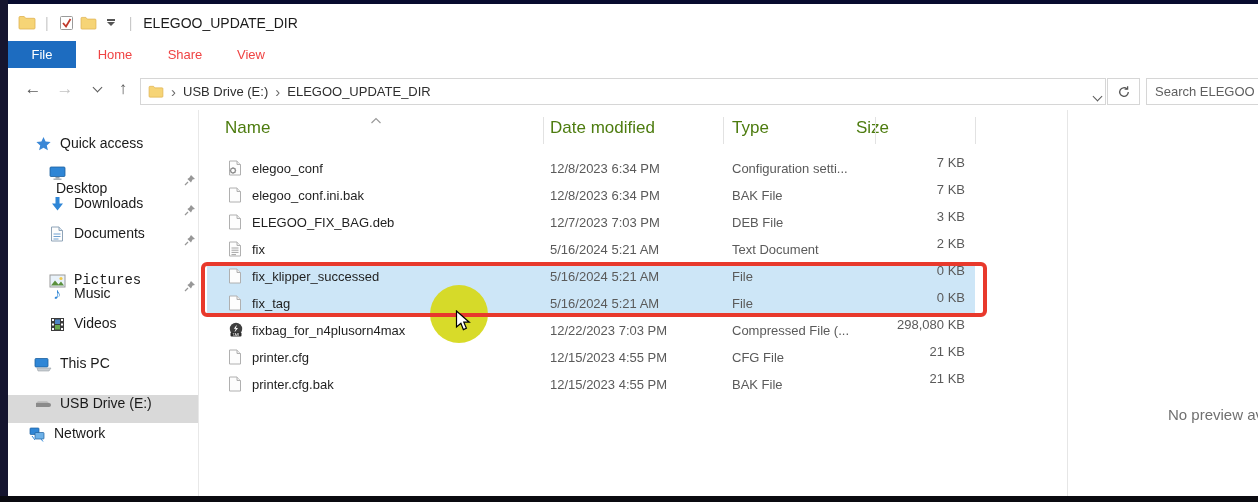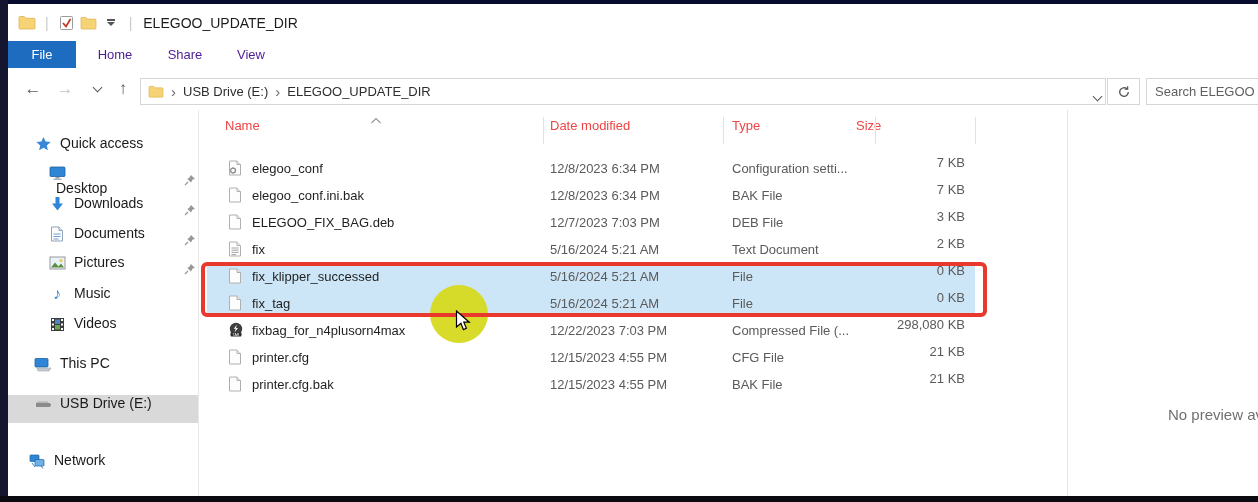--- a/index.html
+++ b/index.html
@@ -21,21 +21,21 @@
   .qat-caret { display:flex; flex-direction:column; align-items:center; width:16px; }
   .qat-caret .bar { width:8px; height:1.5px; background:#555; margin-bottom:1px; }
   .qat-caret .tri { width:0; height:0; border-left:4px solid transparent; border-right:4px solid transparent; border-top:4px solid #555; }
   .title-text { font-size:14px; color:#1c1c1c; margin-left:4px; }
 
   
   .tabrow { position:absolute; left:8px; top:41px; right:0; height:27px; background:#fff; }
   .tab-file { position:absolute; left:0; top:0; width:68px; height:27px; background:#1d6cc0;
               color:#fff; font-size:13px; display:flex; align-items:center; justify-content:center; }
   .tab { position:absolute; top:0; height:27px; display:flex; align-items:center; justify-content:center;
-         color:#4c1d95; font-size:13px; }
+         color:#ef4444; font-size:13px; }
   .tab-home  { left:82px;  width:50px; }
   .tab-share { left:152px; width:50px; }
   .tab-view  { left:218px; width:50px; }
 
   
   .navrow { position:absolute; left:8px; top:68px; right:0; height:42px; background:#fff; }
   .navbtn { position:absolute; top:8px; width:26px; height:26px; display:flex; align-items:center;
             justify-content:center; font-size:17px; color:#5a5a5a; }
   .chev { display:inline-block; width:7px; height:7px; border-right:1.6px solid #5a5a5a;
           border-bottom:1.6px solid #5a5a5a; transform:rotate(45deg); margin-top:-3px; }
@@ -57,21 +57,21 @@
   .side-item { position:absolute; left:0; width:190px; height:28px; display:flex; font-size:14px; color:#1a1a1a; }
   .side-item .lic { width:18px; height:18px; display:flex; align-items:center; justify-content:center; }
   .side-item.lvl0 { padding-left:26px; }
   .side-item.lvl1 { padding-left:40px; }
   .side-item .lbl { margin-left:8px; white-space:nowrap; }
   .side-item.selected { background:#d9d9d9; }
   .pin { position:absolute; left:176px; top:8px; }
   .music-glyph { color:#2f86d6; font-size:16px; }
 
   
-  .hdr-cell { position:absolute; top:118px; font-size:13px; color:#ef4444;text-align:center; }
+  .hdr-cell { position:absolute; top:118px; font-size:17px; color:#4d7c0f;text-align:center; }
   .hdr-sep  { position:absolute; top:117px; width:1px; height:27px; background:#e2e2e2; }
   .sort-chev { position:absolute; left:370px; top:110px; }
   .file-row { position:absolute; left:207px; width:768px; height:27px; font-size:13px; }
   .file-row.sel { background:#cde6f7; }
   .file-row .icon { position:absolute; left:21px; top:5px; }
   .file-row .nm { position:absolute; left:45px; top:6px; color:#1f1f1f; white-space:nowrap; }
   .file-row .dt { position:absolute; left:343px; top:6px; color:#5a5a5a; }
   .file-row .tp { position:absolute; left:525px; top:6px; color:#5a5a5a; white-space:nowrap; }
   .file-row .sz { position:absolute; left:640px; top:0; width:118px; text-align:right; color:#5a5a5a; }
 
@@ -205,21 +205,21 @@
           </svg>
       </span>
       <span class="lbl">Documents</span>
       <span class="pin">
         <svg width="12" height="12" viewBox="0 0 12 12">
             <path d="M7 1 l4 4 -2.4.5 L7 8.6 3.4 5 5.5 3.4 Z" fill="#979797"></path>
             <path d="M4 8 L1 11" stroke="#979797" stroke-width="1.2"></path>
           </svg>
       </span>
     </div>
-    <div class="side-item lvl1" style="top:144px;">
+    <div class="side-item lvl1" style="top:162px;font-family:Liberation Mono, monospace;">
       <span class="lic">
         <svg width="17" height="14" viewBox="0 0 17 14">
             <rect x="1" y="1" width="15" height="12" fill="#e9f2fa" stroke="#9a9a9a" stroke-width="1"></rect>
             <path d="M2 11.5 l4-5 3.5 4 2.5-3 3 4 Z" fill="#5a8f3d"></path>
             <circle cx="12" cy="4.5" r="1.6" fill="#f0c84a"></circle>
           </svg>
       </span>
       <span class="lbl">Pictures</span>
       <span class="pin">
         <svg width="12" height="12" viewBox="0 0 12 12">
@@ -261,21 +261,21 @@
     </div>
     <div class="side-item lvl0 selected" style="top:285px;">
       <span class="lic">
         <svg width="18" height="12" viewBox="0 0 18 12">
             <path d="M2 5 h13 a1.5 1.5 0 0 1 0 4 H2 Z" fill="#8b8b8b"></path>
             <path d="M2 5 h13 l-2-1.8 H4 Z" fill="#b8b8b8"></path>
           </svg>
       </span>
       <span class="lbl">USB Drive (E:)</span>
     </div>
-    <div class="side-item lvl0" style="top:342px;padding-left:20px;">
+    <div class="side-item lvl0" style="top:315px;padding-left:20px;">
       <span class="lic">
         <svg width="18" height="15" viewBox="0 0 18 15">
             <rect x="2" y="1" width="9" height="6.5" rx="0.8" fill="#2f86d6" stroke="#1c5f9e" stroke-width="0.7"></rect>
             <rect x="7" y="5.5" width="9" height="6.5" rx="0.8" fill="#6db1e8" stroke="#1c5f9e" stroke-width="0.7"></rect>
             <path d="M4 9 l3 4 M13 12 l2 2.5" stroke="#2f86d6" stroke-width="1"></path>
           </svg>
       </span>
       <span class="lbl">Network</span>
     </div>
   </div>

